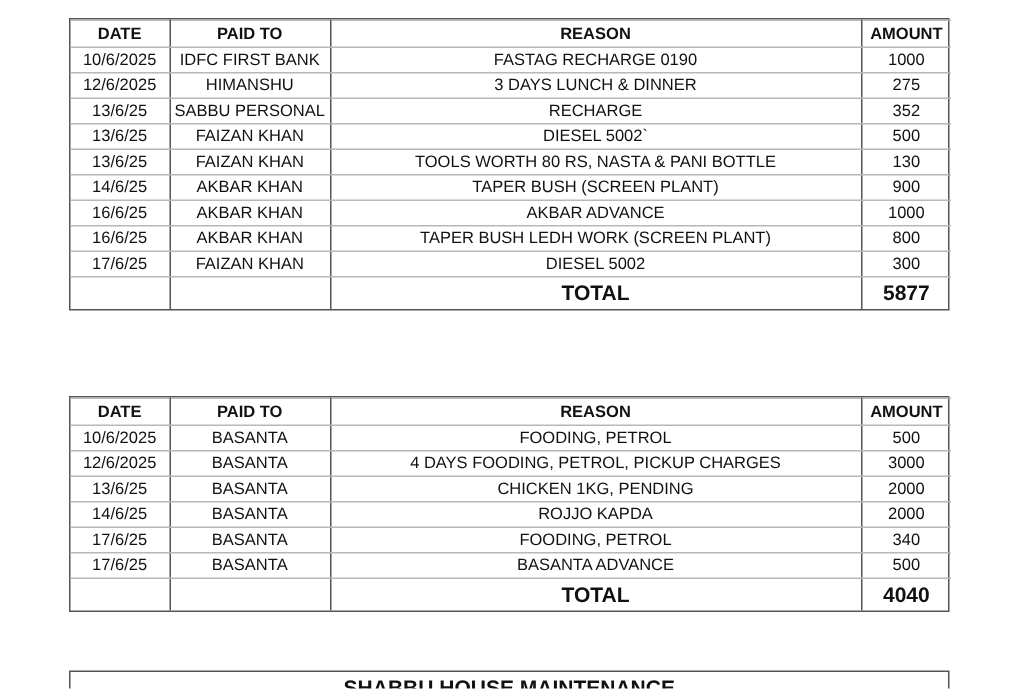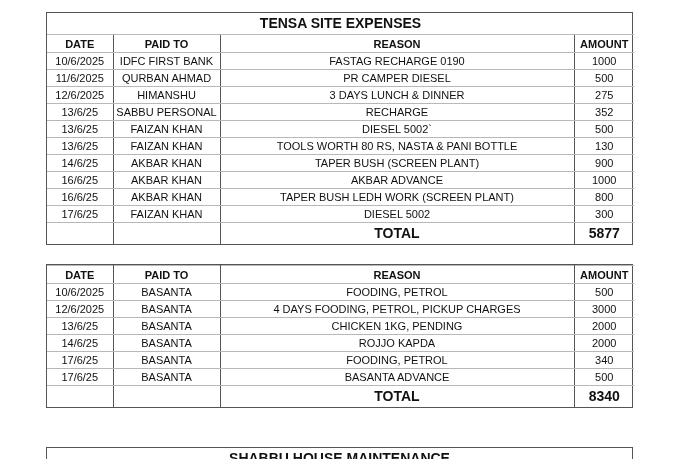--- a/index.html
+++ b/index.html
@@ -66,40 +66,31 @@
 
 <div class="sheet" id="t1">
   <table>
     <colgroup>
       <col style="width:66px">
         <col style="width:107px">
         <col style="width:354px">
         <col style="width:60px">
     </colgroup>
     <tbody id="t1-body">
-      <tr class="title-row">
-        <td colspan="4">TENSA SITE EXPENSES</td>
-      </tr>
       <tr class="head-row">
         <th class="col-sep">DATE</th>
         <th class="col-sep">PAID TO</th>
         <th class="col-sep">REASON</th>
         <th>AMOUNT</th>
       </tr>
     <tr>
           <td class="col-sep">10/6/2025</td>
           <td class="col-sep">IDFC FIRST BANK</td>
           <td class="col-sep">FASTAG RECHARGE 0190</td>
           <td>1000</td>
-        </tr>
-        <tr>
-          <td class="col-sep">11/6/2025</td>
-          <td class="col-sep">QURBAN AHMAD</td>
-          <td class="col-sep">PR CAMPER DIESEL</td>
-          <td>500</td>
         </tr>
         <tr>
           <td class="col-sep">12/6/2025</td>
           <td class="col-sep">HIMANSHU</td>
           <td class="col-sep">3 DAYS LUNCH &amp; DINNER</td>
           <td>275</td>
         </tr>
         <tr>
           <td class="col-sep">13/6/25</td>
           <td class="col-sep">SABBU PERSONAL</td>
@@ -200,21 +191,21 @@
         <tr>
           <td class="col-sep">17/6/25</td>
           <td class="col-sep">BASANTA</td>
           <td class="col-sep">BASANTA ADVANCE</td>
           <td>500</td>
         </tr>
         <tr class="total-row">
           <td class="col-sep"></td>
           <td class="col-sep"></td>
           <td class="col-sep">TOTAL</td>
-          <td>8340</td>
+          <td>4040</td>
         </tr>
       </tbody>
   </table>
 </div>
 
 <div class="sheet" id="t3">
   <table>
     <tbody>
       <tr class="title-row">
         <td>SHABBU HOUSE MAINTENANCE</td>

